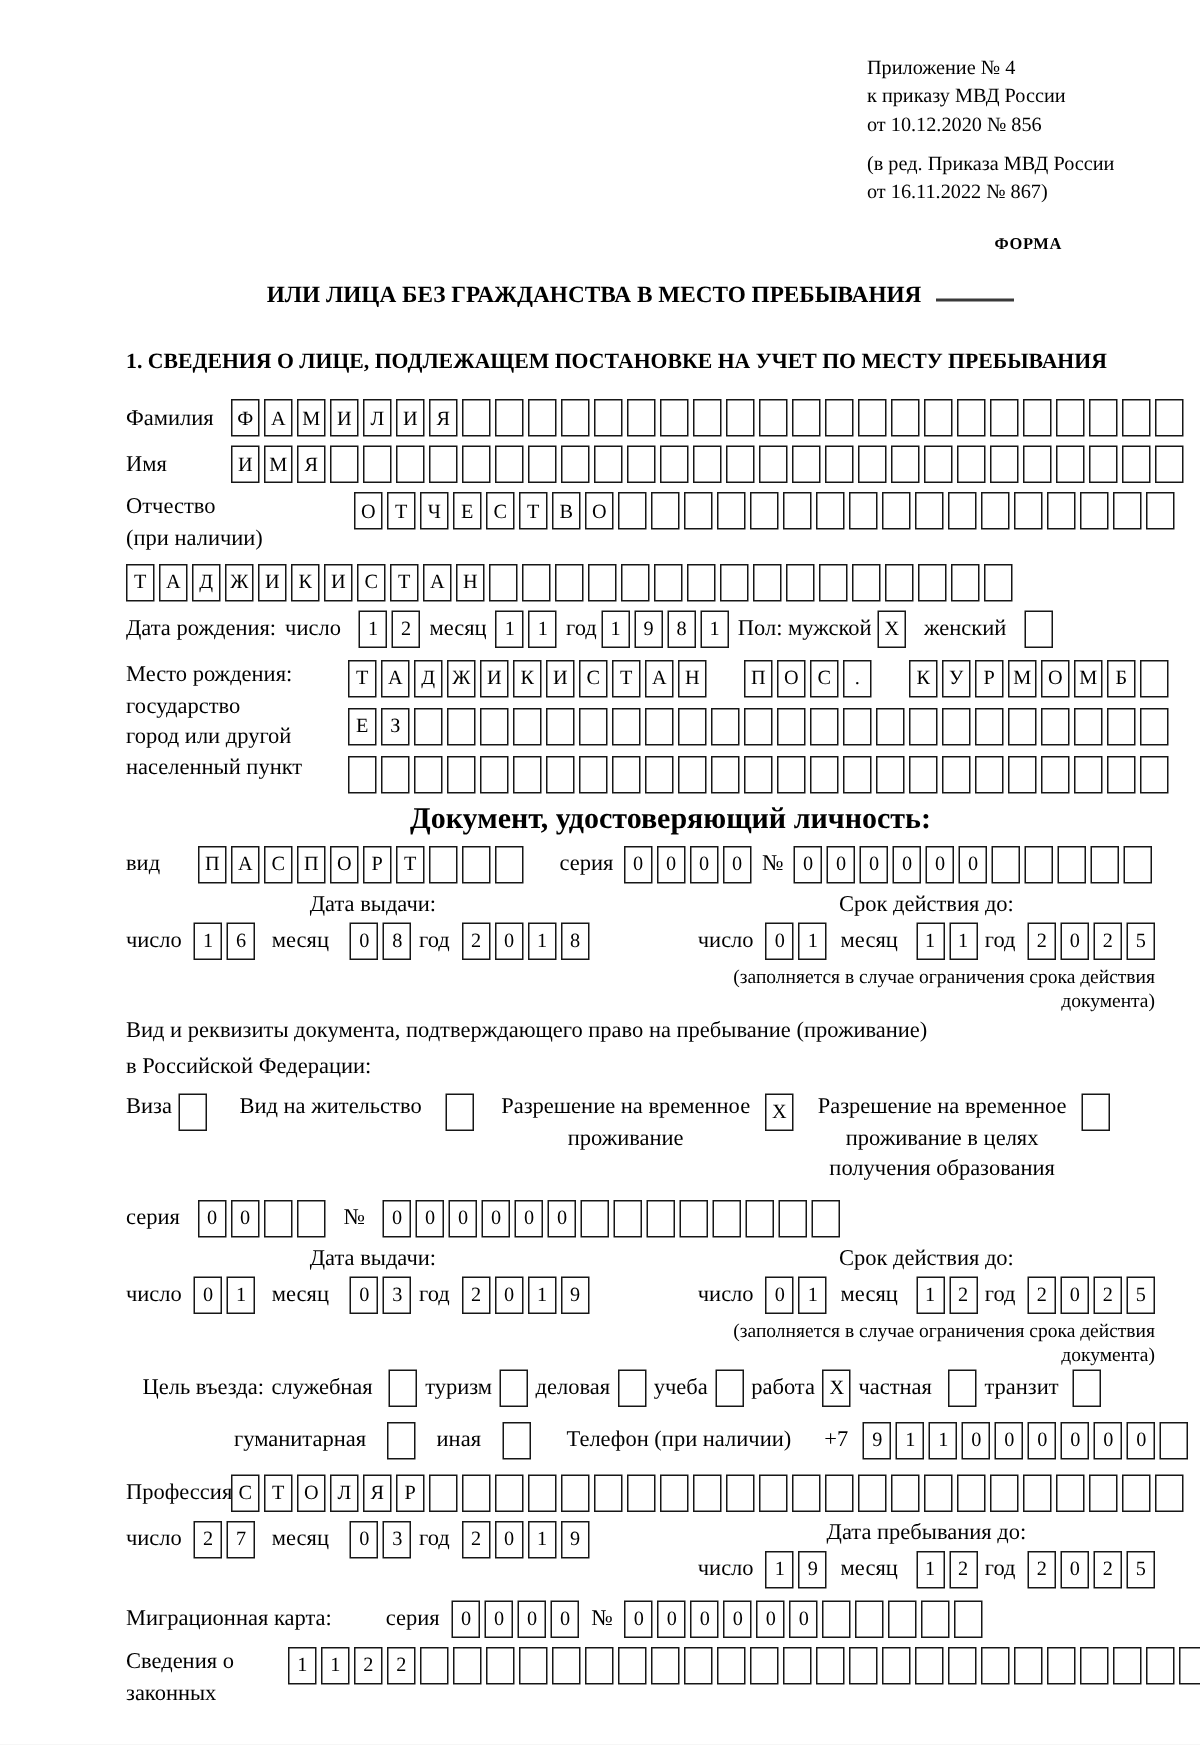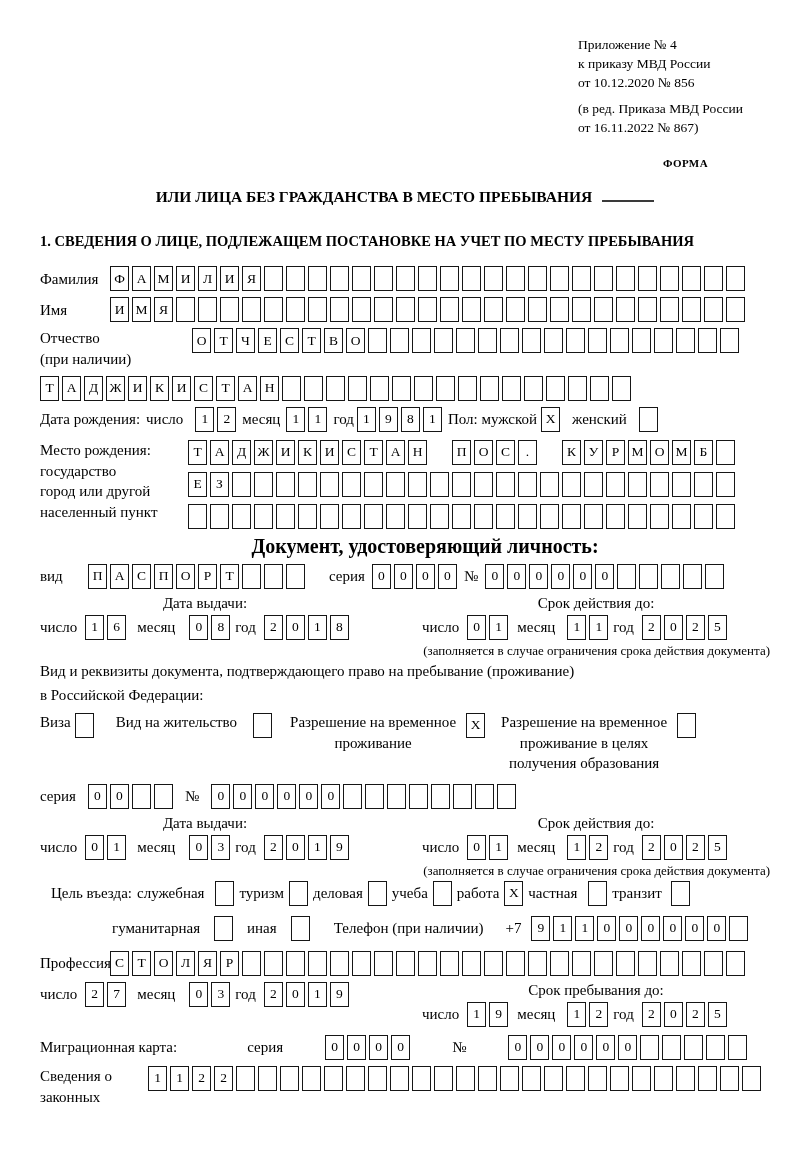--- a/index.html
+++ b/index.html
@@ -1,18 +1,18 @@
 <!DOCTYPE html>
 <html lang="ru"><head>
 <meta charset="utf-8">
 <style>
   html,body { margin:0; padding:0; background:#f0f0f0; }
   .page {
     width:800px; height:1163px; margin:0 auto; background:#fff;
-    box-sizing:border-box; padding:36px 30px 14px 40px;
+    box-sizing:border-box; padding:36px 30px 14px 84px;
     font-family:"Liberation Serif","DejaVu Serif",serif;
     color:#000; font-size:15px; position:relative; overflow:hidden;
   }
   .annex { margin-left:auto; width:192px; font-size:13.5px; line-height:1.4; }
   .annex-sub { margin-top:7px; }
   .forma { text-align:right; padding-right:62px; font-weight:bold; font-size:11px; margin-top:20px; letter-spacing:.4px; }
   .title { text-align:center; font-weight:bold; font-size:15.5px; line-height:1.55; margin-top:16px; }
   .blank-ul { display:inline-block; width:52px; border-bottom:2px solid #3a3a3a; height:14px; margin-left:10px; }
   .sec1 { font-weight:bold; font-size:14.5px; margin-top:24px; margin-bottom:16px; }
 
@@ -645,21 +645,21 @@
         <span class="dl">год</span>
         <span class="cells">
             <span class="cell">2</span>
             <span class="cell">0</span>
             <span class="cell">1</span>
             <span class="cell">9</span>
           </span>
       </div>
     </div>
     <div class="dcol-right">
-      <div class="dtitle">Срок пребывания до:</div>
+      <div class="dtitle">Дата пребывания до:</div>
       <div class="daterow">
         <span class="dl">число</span>
         <span class="cells">
             <span class="cell">1</span>
             <span class="cell">9</span>
           </span>
         <span class="dl" style="margin-left:4px;">месяц</span>
         <span class="cells" style="margin-left:4px;">
             <span class="cell">1</span>
             <span class="cell">2</span>
@@ -668,21 +668,21 @@
         <span class="cells">
             <span class="cell">2</span>
             <span class="cell">0</span>
             <span class="cell">2</span>
             <span class="cell">5</span>
           </span>
       </div>
     </div>
   </div>
 
-  <div class="row" style="margin-top:8px;gap:34px;">
+  <div class="row" style="margin-top:8px;">
     <span class="lbl">Миграционная карта:</span>
     <span class="lbl" style="margin-left:36px;">серия</span>
     <span class="cells" style="margin-left:8px;">
         <span class="cell">0</span>
         <span class="cell">0</span>
         <span class="cell">0</span>
         <span class="cell">0</span>
       </span>
     <span class="lbl" style="margin-left:8px;">№</span>
     <span class="cells" style="margin-left:8px;">

